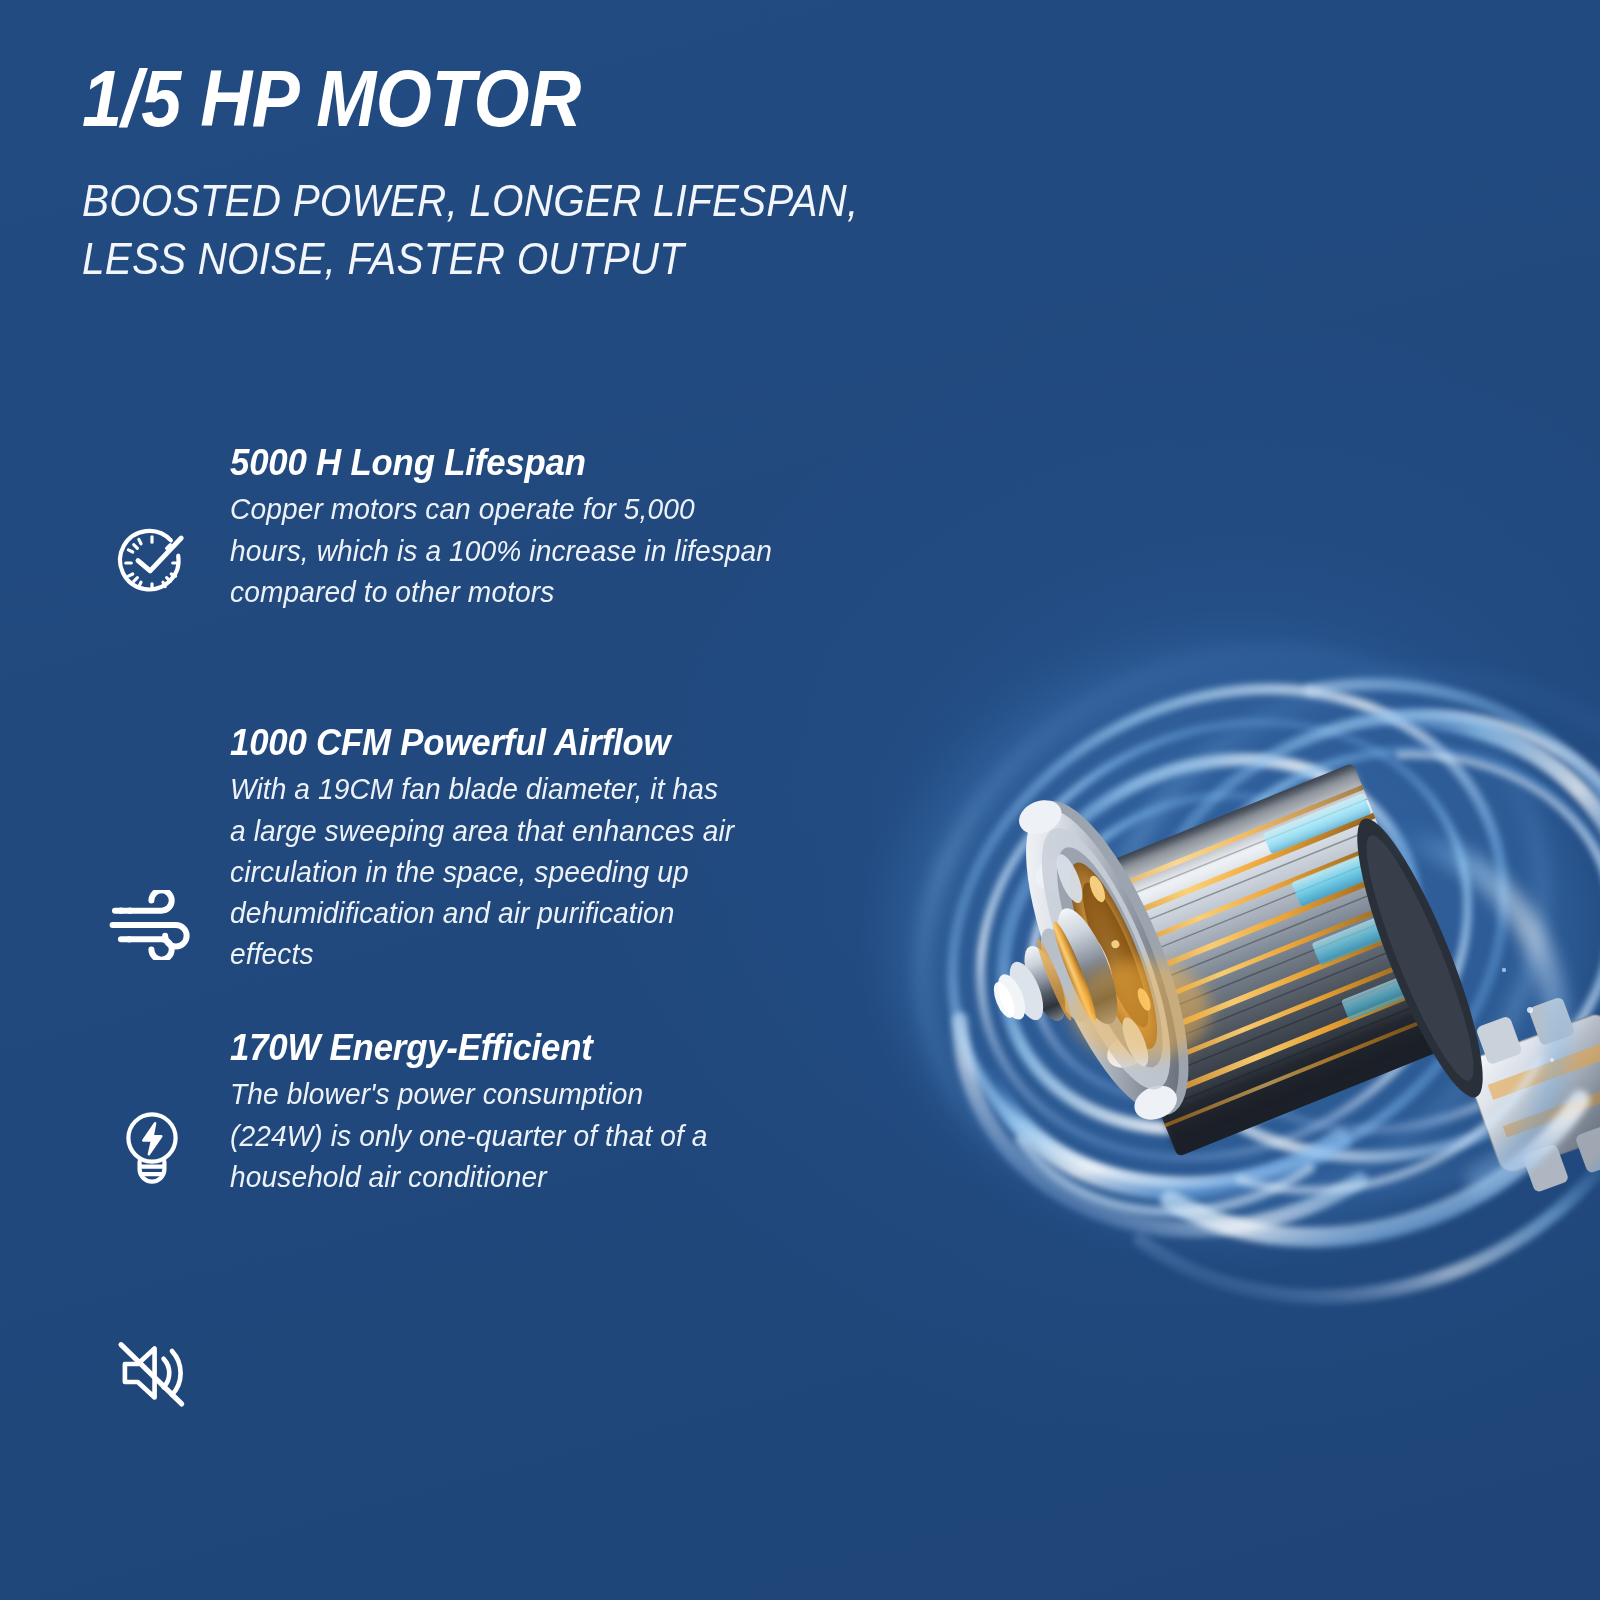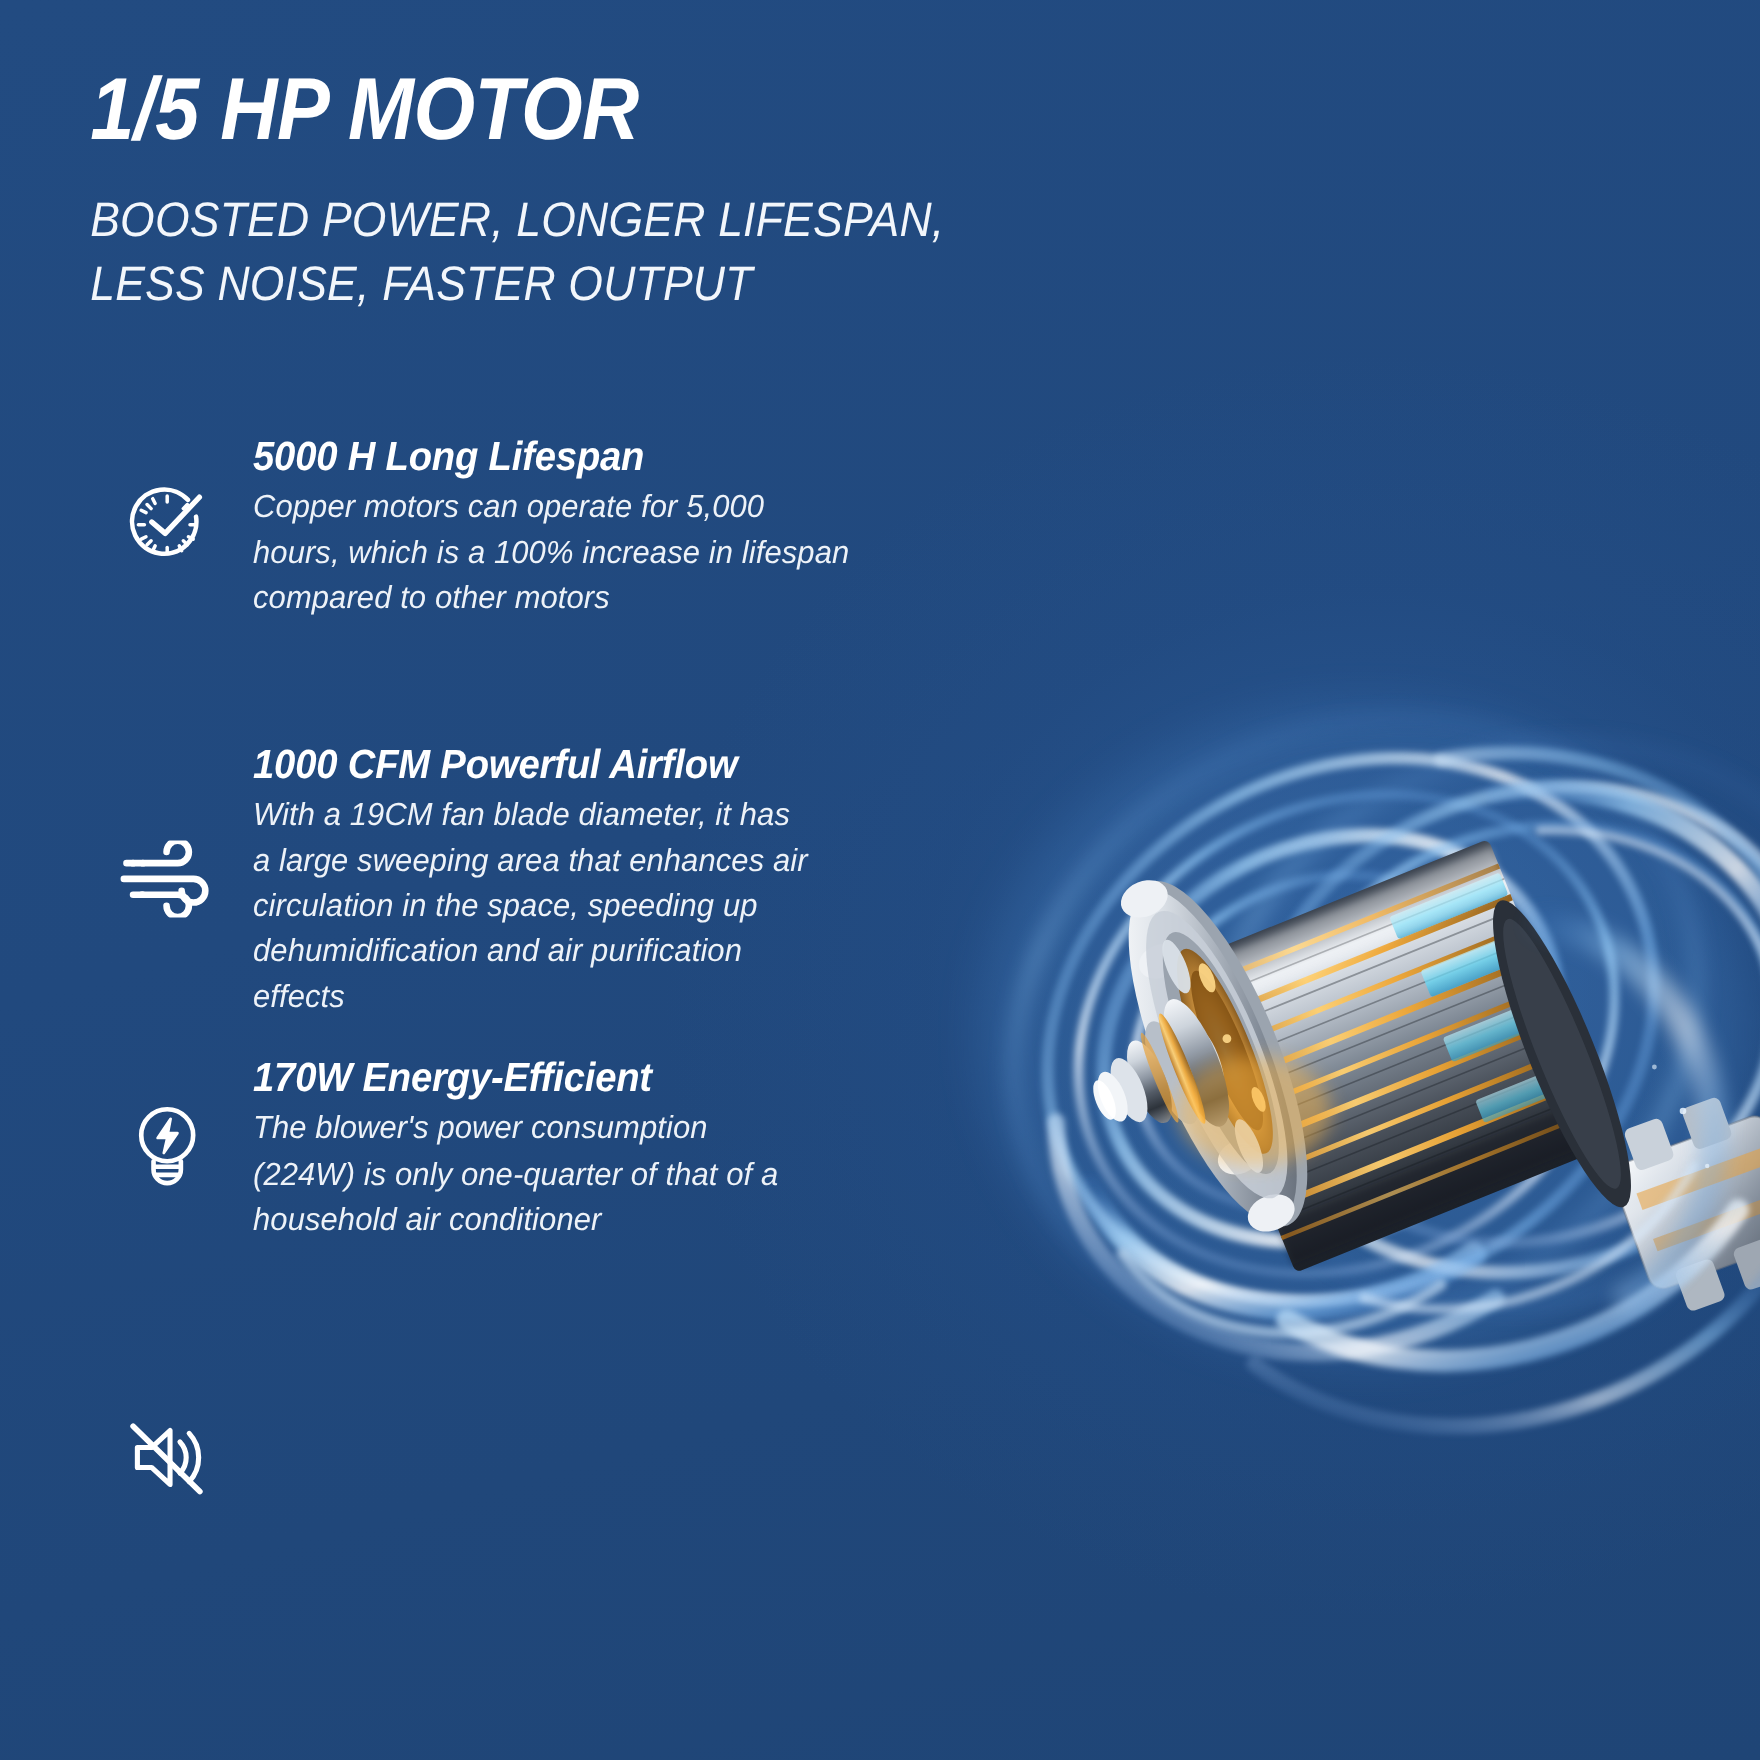--- a/index.html
+++ b/index.html
@@ -61,21 +61,22 @@
     position: absolute;
     left: 0;
     top: 390px;
     width: 930px;
   }
   .feature {
     position: absolute;
     left: 0;
     width: 930px;
     display: flex;
-    align-items: center;
+    align-items: flex-end;
+    margin-top: 48px;
   }
   .feature-icon {
     width: 120px;
     min-width: 120px;
     height: 100px;
     display: flex;
     align-items: center;
     justify-content: center;
     padding-left: 92px;
     box-sizing: content-box;
@@ -106,21 +107,21 @@
     letter-spacing: 0.1px;
     max-width: 640px;
     transform: scaleX(0.97);
     transform-origin: left center;
   }
   .feature-body .body-line { display: block; white-space: nowrap; }
 
   
   #feature-0 { top: 0px; }
   #feature-1 { top: 280px; }
-  #feature-2 { top: 565px; }
+  #feature-2 { top: 585px; }
   #feature-3 { top: 885px; }
 
   
   #motor-figure {
     position: absolute;
     left: 840px;
     top: 540px;
     width: 800px;
     height: 800px;
     pointer-events: none;

